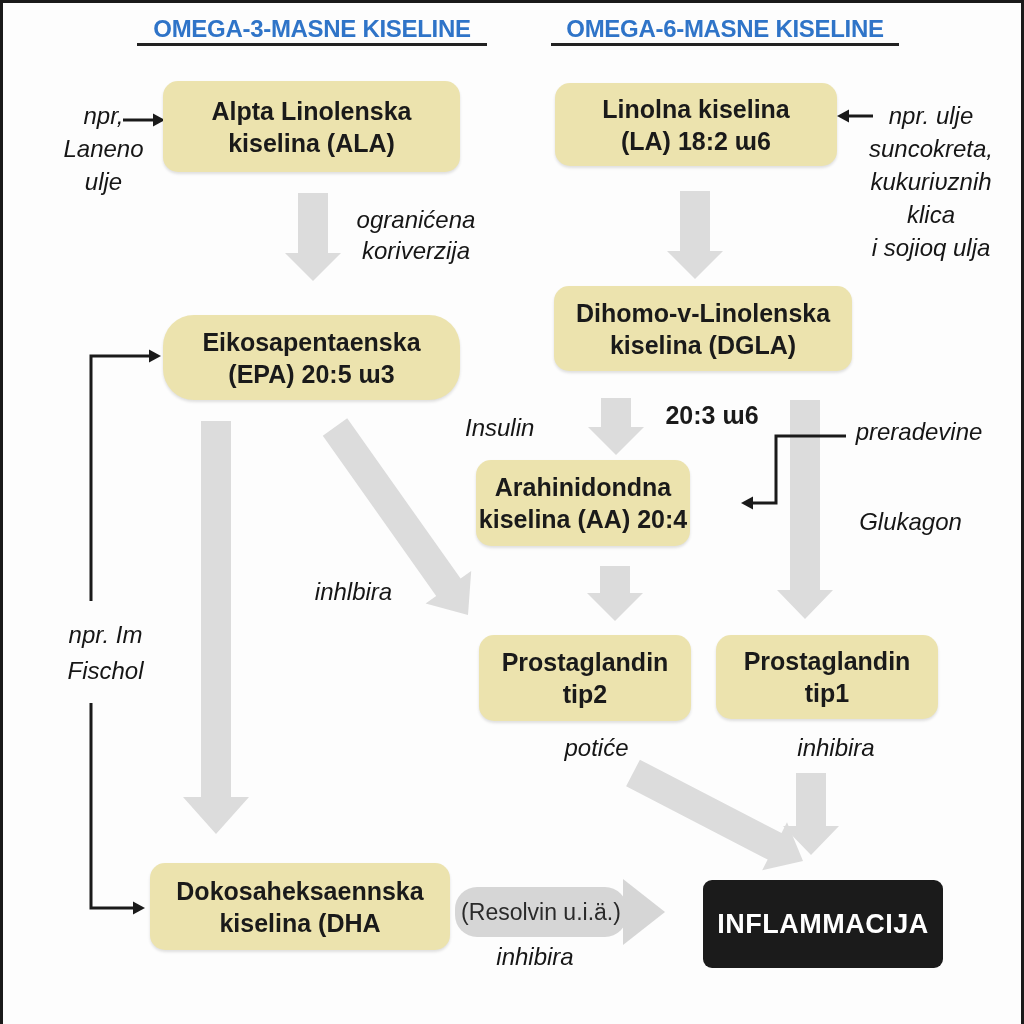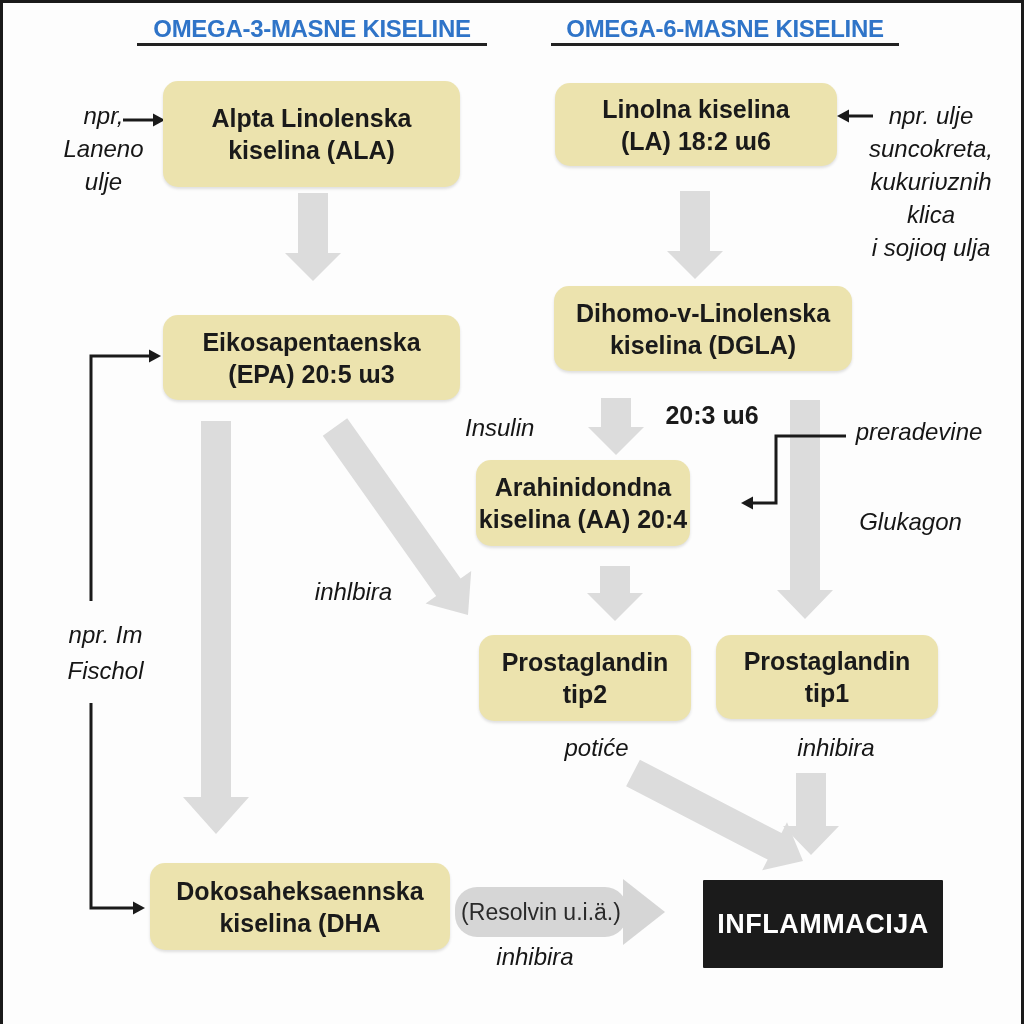--- a/index.html
+++ b/index.html
@@ -39,21 +39,21 @@
     font-weight:bold;font-size:25px;line-height:1.28;text-align:center;
     box-shadow:0 2px 3px rgba(0,0,0,0.12);
   }
   .note{
     position:absolute;z-index:2;font-style:italic;font-size:24px;
     line-height:33px;text-align:center;color:#161616;
   }
   .boldsub{position:absolute;z-index:2;font-weight:bold;font-size:25px;text-align:center;margin-top:32px;}
   .inflam{
     position:absolute;z-index:2;background:var(--inflammation-bg);color:#ffffff;
-    border-radius:1px;display:flex;align-items:center;justify-content:center;
+    border-radius:9px;display:flex;align-items:center;justify-content:center;
     font-weight:bold;font-size:27px;letter-spacing:0.5px;text-align:right;
   }
   .pill{
     position:absolute;z-index:2;background:var(--resolvin-gray);
     border-radius:22px;display:flex;align-items:center;justify-content:center;
     font-size:23px;color:#2A2A2A;white-space:nowrap;
   }
 </style>
 </head>
 <body>
@@ -89,29 +89,29 @@
     <polygon class="thinhead" points="750,493.5 738,500 750,506.5"></polygon>
   </svg>
 
   <div class="hdr" style="left:134px;top:12px;width:350px;">
     <span>OMEGA-3-MASNE KISELINE</span>
   </div>
   <div class="hdr" style="left:548px;top:12px;width:348px;">
     <span>OMEGA-6-MASNE KISELINE</span>
   </div>
 
-  <div class="box" style="left:160px;top:78px;width:297px;height:106px;">
+  <div class="box" style="left:160px;top:78px;width:297px;height:91px;">
     <div>Alpta Linolenska</div>
     <div>kiselina (ALA)</div>
   </div>
   <div class="box" style="left:552px;top:80px;width:282px;height:83px;">
     <div>Linolna kiselina</div>
     <div>(LA) 18:2 ɯ6</div>
   </div>
-  <div class="box" style="left:160px;top:312px;width:297px;height:85px;">
+  <div class="box" style="left:160px;top:312px;width:297px;height:85px;border-radius:31px;">
     <div>Eikosapentaenska</div>
     <div>(EPA) 20:5 ɯ3</div>
   </div>
   <div class="box" style="left:551px;top:283px;width:298px;height:85px;">
     <div>Dihomo-v-Linolenska</div>
     <div>kiselina (DGLA)</div>
   </div>
   <div class="boldsub" style="left:609px;top:366px;width:200px;">20:3 ɯ6</div>
   <div class="box" style="left:473px;top:457px;width:214px;height:86px;">
     <div>Arahinidondna</div>
@@ -144,20 +144,24 @@
     <div>klica</div>
     <div>i sojioq ulja</div>
   </div>
 
   <div class="note" style="left:48px;top:96px;width:105px;">
     <div>npr,</div>
     <div>Laneno</div>
     <div>ulje</div>
   </div>
 
+  <div class="note" style="left:338px;top:201px;width:150px;line-height:31px;">
+    <div>ogranićena</div>
+    <div>koriverzija</div>
+  </div>
 
   <div class="note" style="left:462px;top:408px;width:100px;text-align:left;">Insulin</div>
 
   <div class="note" style="left:842px;top:410px;width:148px;line-height:38px;">
     <div>preradevine</div>
   </div>
 
   <div class="note" style="left:845px;top:502px;width:125px;">Glukagon</div>
 
   <div class="note" style="left:298px;top:572px;width:105px;">inhlbira</div>

